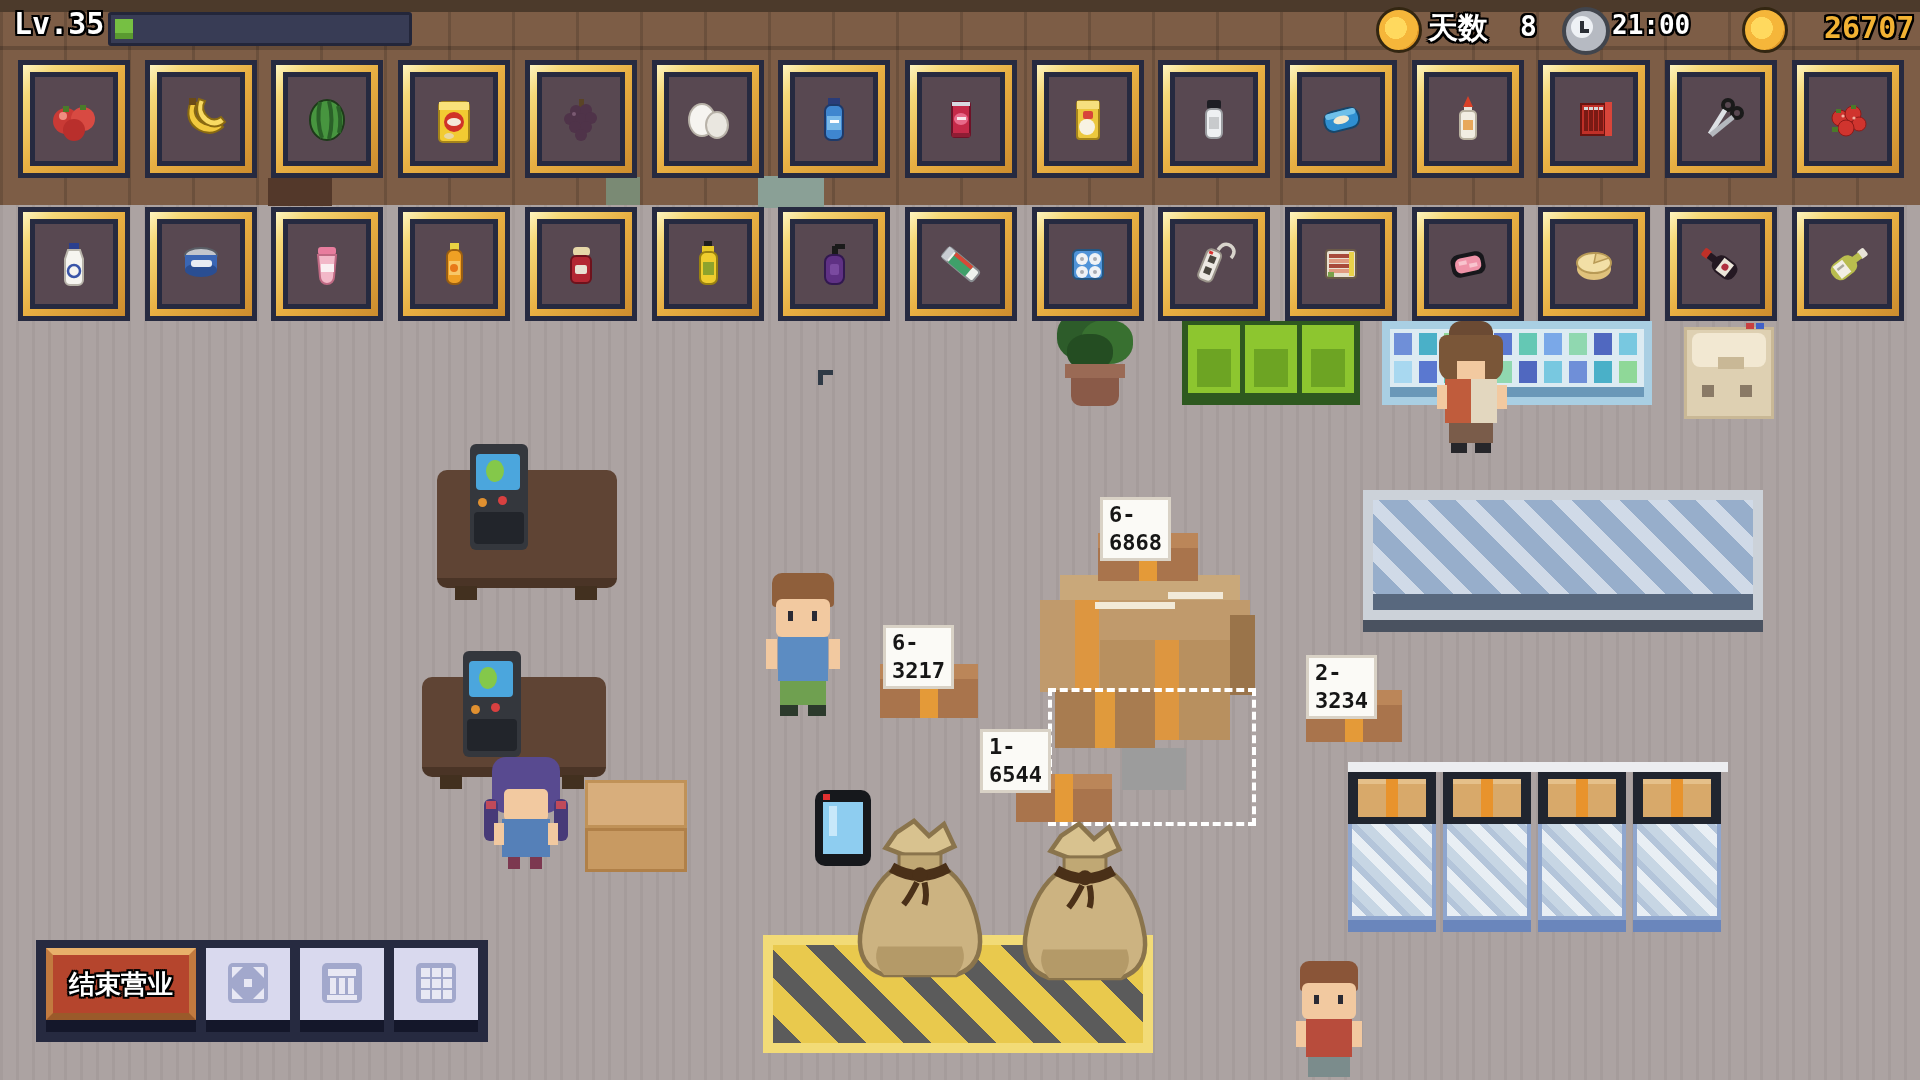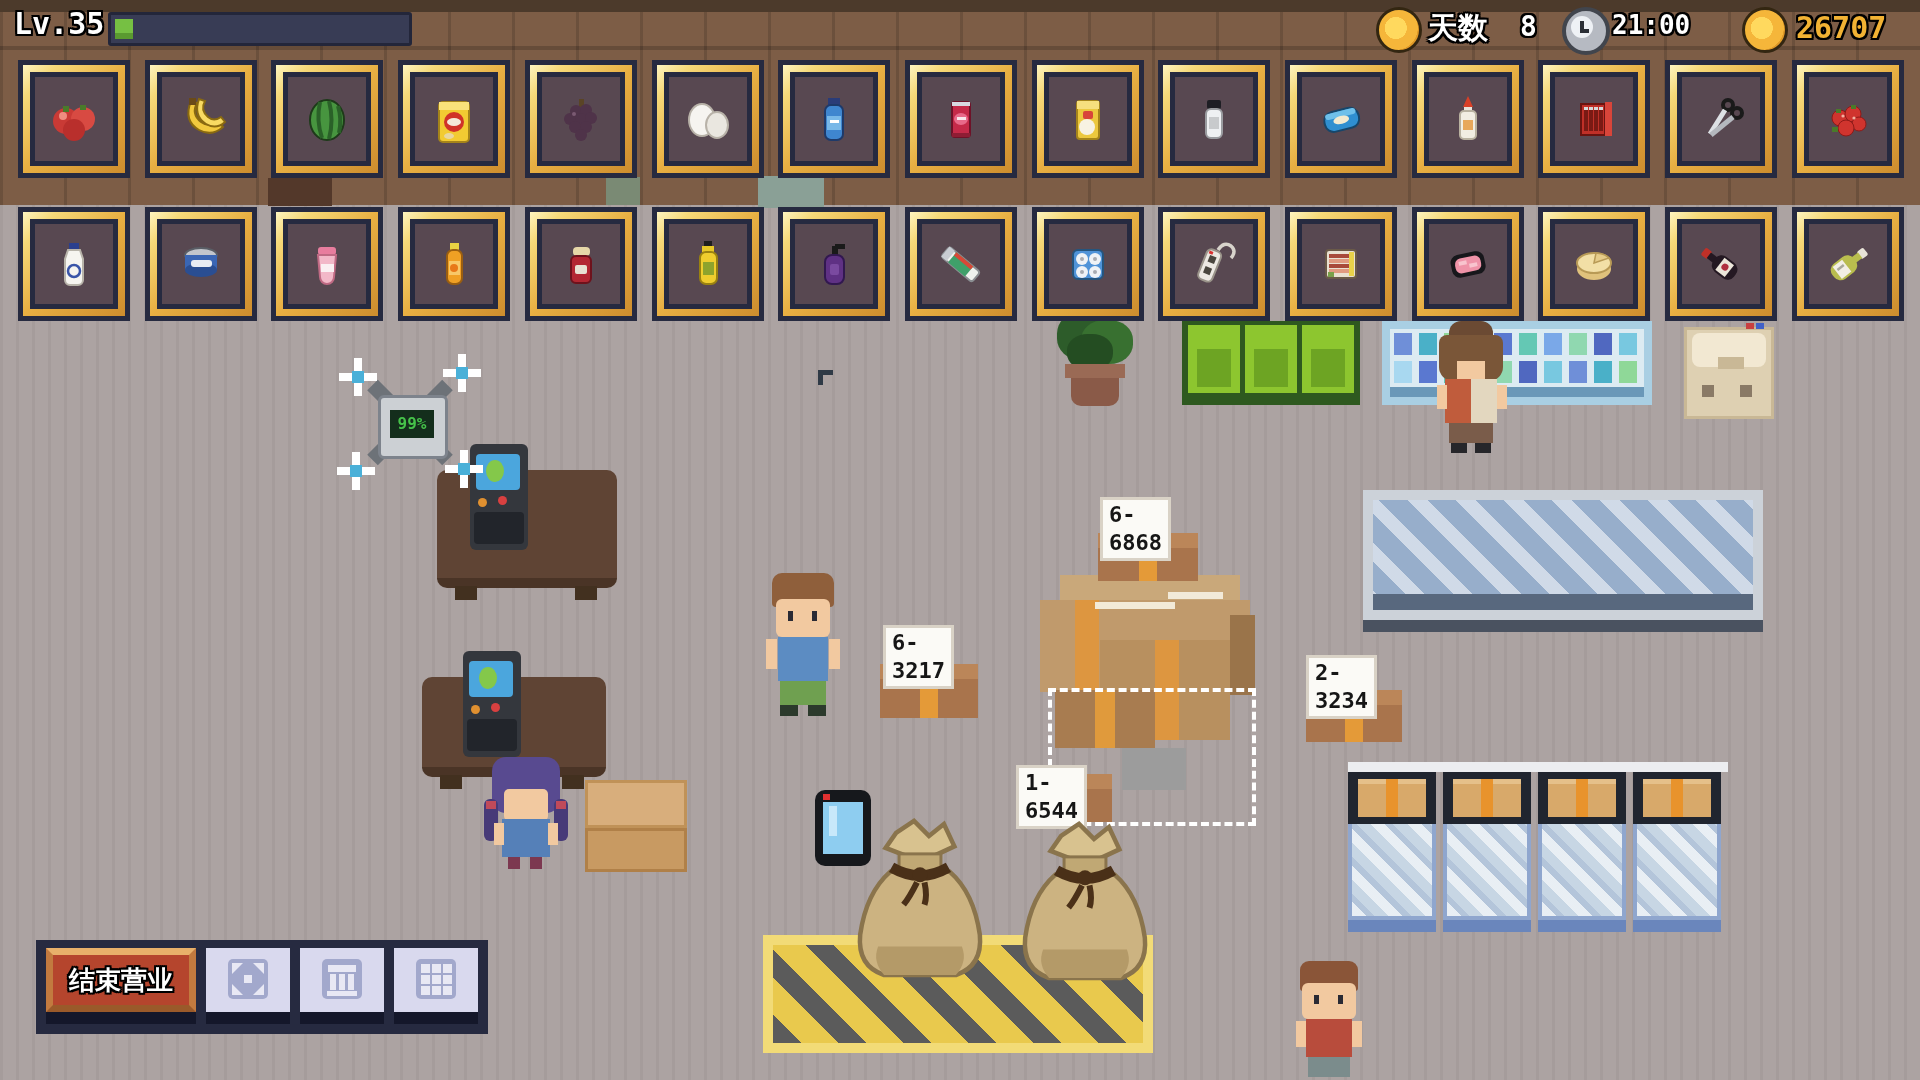--- a/index.html
+++ b/index.html
@@ -53,21 +53,21 @@
   .fz{position:absolute;width:88px;height:160px;}
   .fz-top{position:absolute;left:0;top:0;width:100%;height:52px;background:#20252f;box-sizing:border-box;padding:7px 10px;}
   .fz-box{position:relative;width:100%;height:100%;background:#d8a96a;border-top:5px solid #e5c08a;box-sizing:border-box;}
   .fz-tape{position:absolute;left:50%;margin-left:-6px;top:-5px;width:12px;height:calc(100% + 5px);background:#e8932c;}
   .fz-glass{position:absolute;left:0;top:52px;width:100%;height:96px;box-sizing:border-box;
     background:#c7d6e4;border:4px solid #8fa6ce;border-top:none;
     background-image:repeating-linear-gradient(45deg,rgba(255,255,255,.6) 0 10px,rgba(122,146,188,.25) 10px 16px,rgba(255,255,255,0) 16px 26px);}
   .fz-base{position:absolute;left:0;top:148px;width:100%;height:12px;background:#6a86bc;}
   
   #toolbar{left:36px;top:940px;background:#262a40;padding:8px 10px 22px 10px;display:flex;gap:10px;}
-  .tb-btn{height:64px;border:none;cursor:pointer;box-shadow:0 12px 0 #14172a;}
+  .tb-btn{height:72px;border:none;cursor:pointer;box-shadow:0 12px 0 #14172a;}
   #btn-end{width:150px;background:#b5452d;border:7px solid;border-color:#e8b06a #c27a3f #9a5a2a #c27a3f;
     font-size:26px;line-height:1;padding:0;}
   .tb-icon-btn{width:84px;background:#d9d9ee;display:flex;align-items:center;justify-content:center;}
   .tb-icon-btn svg{width:52px;height:52px;}
   
   .dashzone{border:4px dashed #ffffff;}
   .mat{background:#e9c94d;border:10px solid #f2db77;box-sizing:border-box;
     background-image:repeating-linear-gradient(45deg,#5b5b5b 0 20px,#e9c94d 20px 46px);}
   .drone-arm{position:absolute;left:12px;top:53px;width:106px;height:15px;background:#6d7278;}
   .prop{position:absolute;width:38px;height:38px;}
@@ -211,21 +211,21 @@
       <div class="ship-label" style="left: 883px; top: 625px;">6-3217</div>
       <div class="ship-box" style="left: 1306px; top: 690px; width: 96px; height: 52px;">
         <div class="flap"></div>
         <div class="tape" style="left:39px"></div>
       </div>
       <div class="ship-label" style="left: 1306px; top: 655px;">2-3234</div>
       <div class="ship-box" style="left: 1016px; top: 774px; width: 96px; height: 48px;">
         <div class="flap"></div>
         <div class="tape" style="left:39px"></div>
       </div>
-      <div class="ship-label" style="left: 1016px; top: 729px; margin-top: 36px;">1-6544</div>
+      <div class="ship-label" style="left: 980px; top: 729px;">1-6544</div>
     </div>
 
   <div class="abs" style="left:1348px;top:762px;width:380px;height:10px;background:#ecedf0;"></div>
   <div class="abs" id="freezers" style="left:0;top:0;">
       <div class="fz" style="left: 1348px; top: 772px;">
         <div class="fz-top">
           <div class="fz-box">
             <i class="fz-tape"></i>
           </div>
         </div>
@@ -333,46 +333,20 @@
     <div style="left:8px;top:0;width:58px;height:30px;background:#8a5538;border-radius:9px 9px 3px 3px;"></div>
     <div style="left:10px;top:22px;width:54px;height:36px;background:#f2c9a0;border-radius:6px;"></div>
     <div style="left:22px;top:34px;width:5px;height:9px;background:#2a2a34;"></div>
     <div style="left:46px;top:34px;width:5px;height:9px;background:#2a2a34;"></div>
     <div style="left:14px;top:58px;width:46px;height:38px;background:#b84c3c;"></div>
     <div style="left:4px;top:60px;width:10px;height:26px;background:#f2c9a0;"></div>
     <div style="left:60px;top:60px;width:10px;height:26px;background:#f2c9a0;"></div>
     <div style="left:16px;top:96px;width:42px;height:20px;background:#7b8c8c;"></div>
   </div>
 
-  <div class="abs" style="left:345px;top:362px;width:130px;height:124px;z-index:4;">
-    <div class="drone-arm" style="transform:rotate(45deg);"></div>
-    <div class="drone-arm" style="transform:rotate(-45deg);"></div>
-    <div class="prop" style="left:-6px;top:-4px;">
-        <i class="pv"></i>
-        <i class="ph"></i>
-        <i class="pc"></i>
-      </div>
-    <div class="prop" style="left:98px;top:-8px;">
-        <i class="pv"></i>
-        <i class="ph"></i>
-        <i class="pc"></i>
-      </div>
-    <div class="prop" style="left:-8px;top:90px;">
-        <i class="pv"></i>
-        <i class="ph"></i>
-        <i class="pc"></i>
-      </div>
-    <div class="prop" style="left:100px;top:88px;">
-        <i class="pv"></i>
-        <i class="ph"></i>
-        <i class="pc"></i>
-      </div>
-    <div class="abs" style="left:33px;top:33px;width:64px;height:58px;background:#ccd0d4;border:3px solid #7d838c;border-radius:6px;"></div>
-    <div class="abs" style="left:45px;top:48px;width:44px;height:28px;background:#142e1c;color:#46c24a;font-size:16px;font-weight:bold;text-align:center;line-height:28px;">99%</div>
-  </div>
 
   <div class="abs spr" style="left:818px;top:370px;width:16px;height:16px;z-index:6;">
     <div style="left:0;top:0;width:15px;height:5px;background:#2f3a46;"></div>
     <div style="left:0;top:0;width:5px;height:15px;background:#2f3a46;"></div>
   </div>
 
   <div class="abs" id="inv" style="left:0;top:0;z-index:5;">
       <div class="slot" style="left: 18px; top: 60px; width: 112px; height: 118px;">
         <div class="slot-gold">
           <div class="slot-dark">
@@ -854,21 +828,21 @@
   <div class="abs coin" style="left:1376px;top:7px;z-index:10;"></div>
   <div class="abs px" style="left:1428px;top:8px;font-size:30px;z-index:10;font-family:'Liberation Sans',sans-serif;font-weight:bold;">天数</div>
   <div class="abs px" style="left:1520px;top:10px;font-size:28px;z-index:10;">8</div>
   <div class="abs clockicon" style="left:1562px;top:7px;z-index:10;">
     <div class="clockface"></div>
       <div class="clockhand-v"></div>
       <div class="clockhand-h"></div>
   </div>
   <div class="abs px" style="left:1612px;top:10px;font-size:26px;z-index:10;">21:00</div>
   <div class="abs coin" style="left:1742px;top:7px;z-index:10;"></div>
-  <div class="abs px gold-text" style="left:1796px;top:10px;font-size:30px;z-index:10;">26707</div>
+  <div class="abs px gold-text" style="left:1796px;top:10px;font-size:30px;z-index:10;padding-left:28px;">26707</div>
 
   <div class="abs" id="toolbar" style="z-index:10;">
     <button class="tb-btn px" id="btn-end" style="font-family:'Liberation Sans',sans-serif;">结束营业</button>
 
   <button class="tb-btn tb-icon-btn">
         <span><svg viewBox="0 0 52 52">
             <rect x="6" y="6" width="40" height="40" rx="5" fill="#a2a8cc"></rect>
             <rect x="22" y="22" width="8" height="8" fill="#e8e8f4"></rect>
             <polygon points="10,10 21,10 10,21" fill="#e8e8f4"></polygon>
             <polygon points="42,10 31,10 42,21" fill="#e8e8f4"></polygon>

